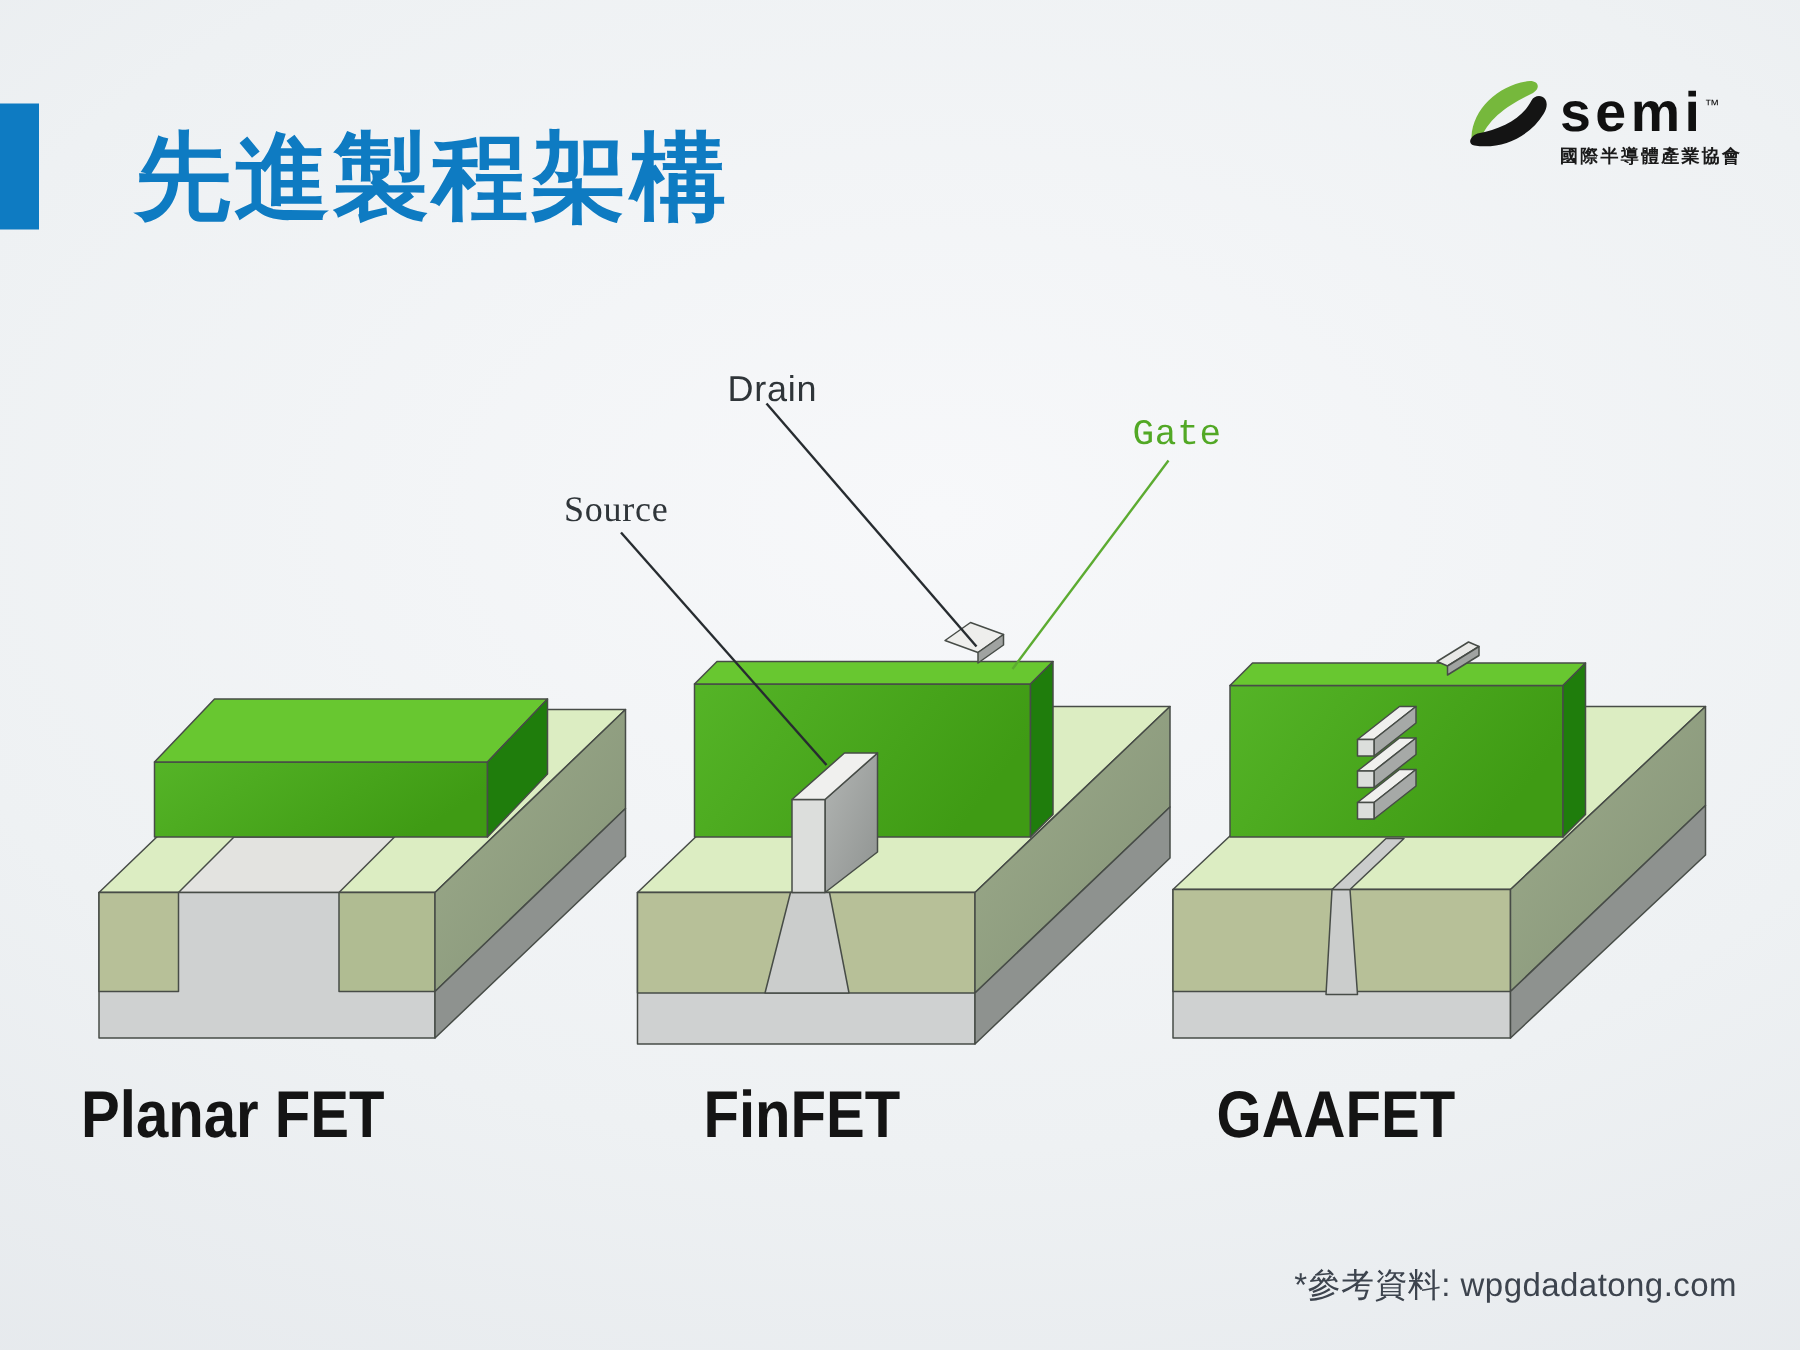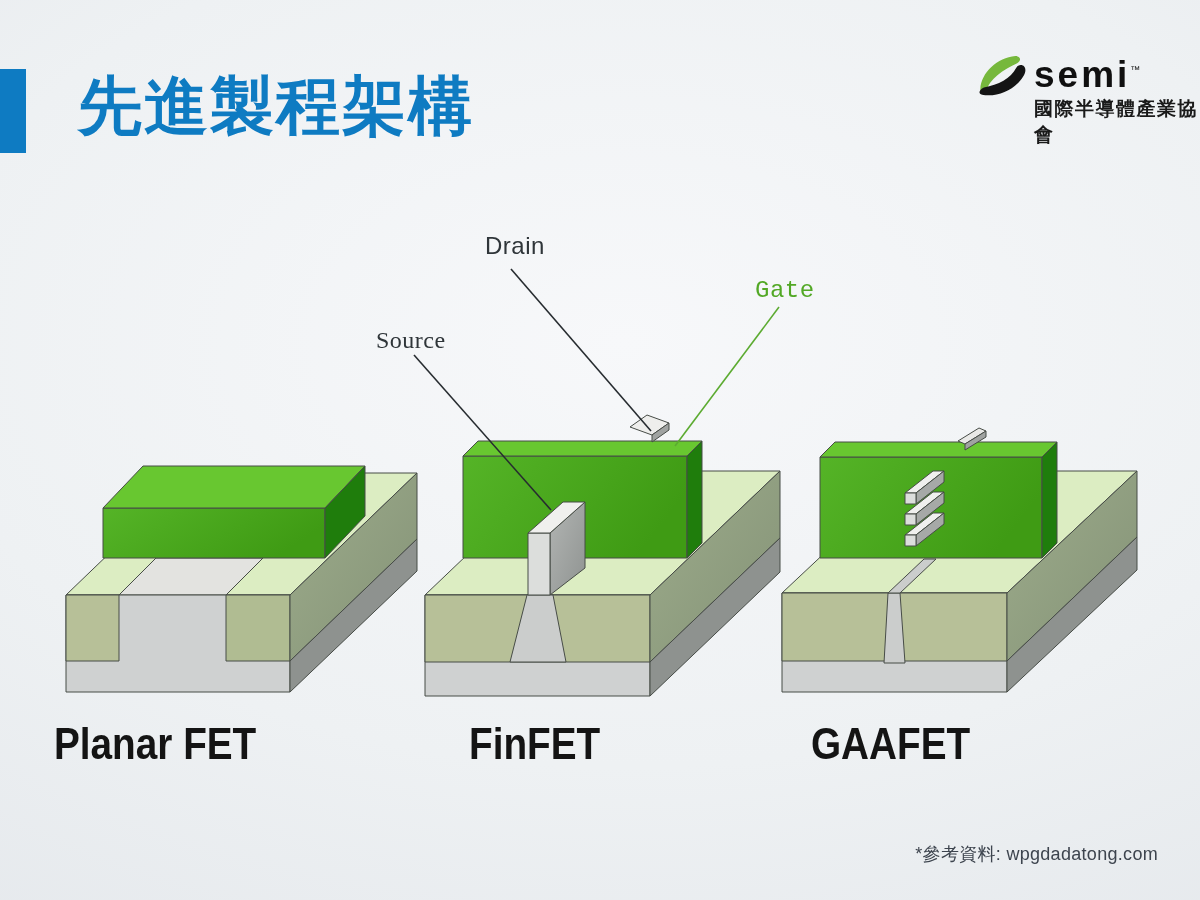--- a/index.html
+++ b/index.html
@@ -1,42 +1,42 @@
 <!DOCTYPE html>
 <html><head>
 <meta charset="utf-8">
 <style>
   html,body{margin:0;padding:0;}
   body{width:1200px;height:900px;font-family:"Liberation Sans","DejaVu Sans",sans-serif;}
   .slide{position:relative;width:1200px;height:900px;overflow:hidden;
     background:radial-gradient(ellipse 130% 105% at 52% 38%, #f7f8fa 0%, #eef1f3 45%, #dee2e7 100%);}
   .accent-bar{position:absolute;left:0;top:69px;width:26px;height:84px;background:#0e7bc2;}
-  .page-title{position:absolute;left:78px;top:66px;margin:0;font-size:64px;line-height:1.25;
+  .page-title{position:absolute;left:78px;top:66px;margin:12px;font-size:64px;line-height:1.25;
     font-weight:800;color:#0e7bc2;letter-spacing:2px;}
   
   .logo{position:absolute;left:974px;top:50px;display:flex;align-items:flex-start;}
   .logo-swoosh{width:60px;height:50px;margin-right:6px;}
   .logo-col{display:flex;flex-direction:column;}
   .logo-brand{font-size:37px;font-weight:700;color:#101010;letter-spacing:3px;line-height:1;margin-top:6px;}
   .logo-tm{font-size:10px;font-weight:400;vertical-align:14px;letter-spacing:0;}
-  .logo-sub{font-size:19px;font-weight:700;color:#1a1a1a;letter-spacing:1.5px;margin-top:3px;}
+  .logo-sub{font-size:12px;font-weight:700;color:#1a1a1a;letter-spacing:1.5px;margin-top:3px;}
   
   .art{position:absolute;left:0;top:0;width:1200px;height:900px;}
   
   .ann{position:absolute;font-size:24px;font-weight:400;color:#2f3539;letter-spacing:0.5px;}
-  .ann.drain{left:485px;top:232px;}
+  .ann.drain{left:485px;top:246px;}
   .ann.source{left:376px;top:327px;font-family:Liberation Serif, serif;}
   .ann.gate{left:755px;top:277px;color:#52a825;font-family:Liberation Mono, monospace;}
   
   .dev-label{position:absolute;top:719px;font-size:44px;font-weight:700;color:#141414;
     transform:scaleX(0.88);transform-origin:left center;letter-spacing:0px;}
   .dev-label.planar{left:54px;}
   .dev-label.finfet{left:469px;}
   .dev-label.gaafet{left:811px;}
-  .footnote{position:absolute;right:42px;top:842px;font-size:18px;color:#3d444e;letter-spacing:0.3px;}
+  .footnote{position:absolute;right:42px;top:842px;font-size:22px;color:#3d444e;letter-spacing:0.3px;}
 </style>
 </head>
 <body>
 
 <div class="slide">
 
   <div class="accent-bar"></div>
   <h1 class="page-title">先進製程架構</h1>
 
   <div class="logo">

